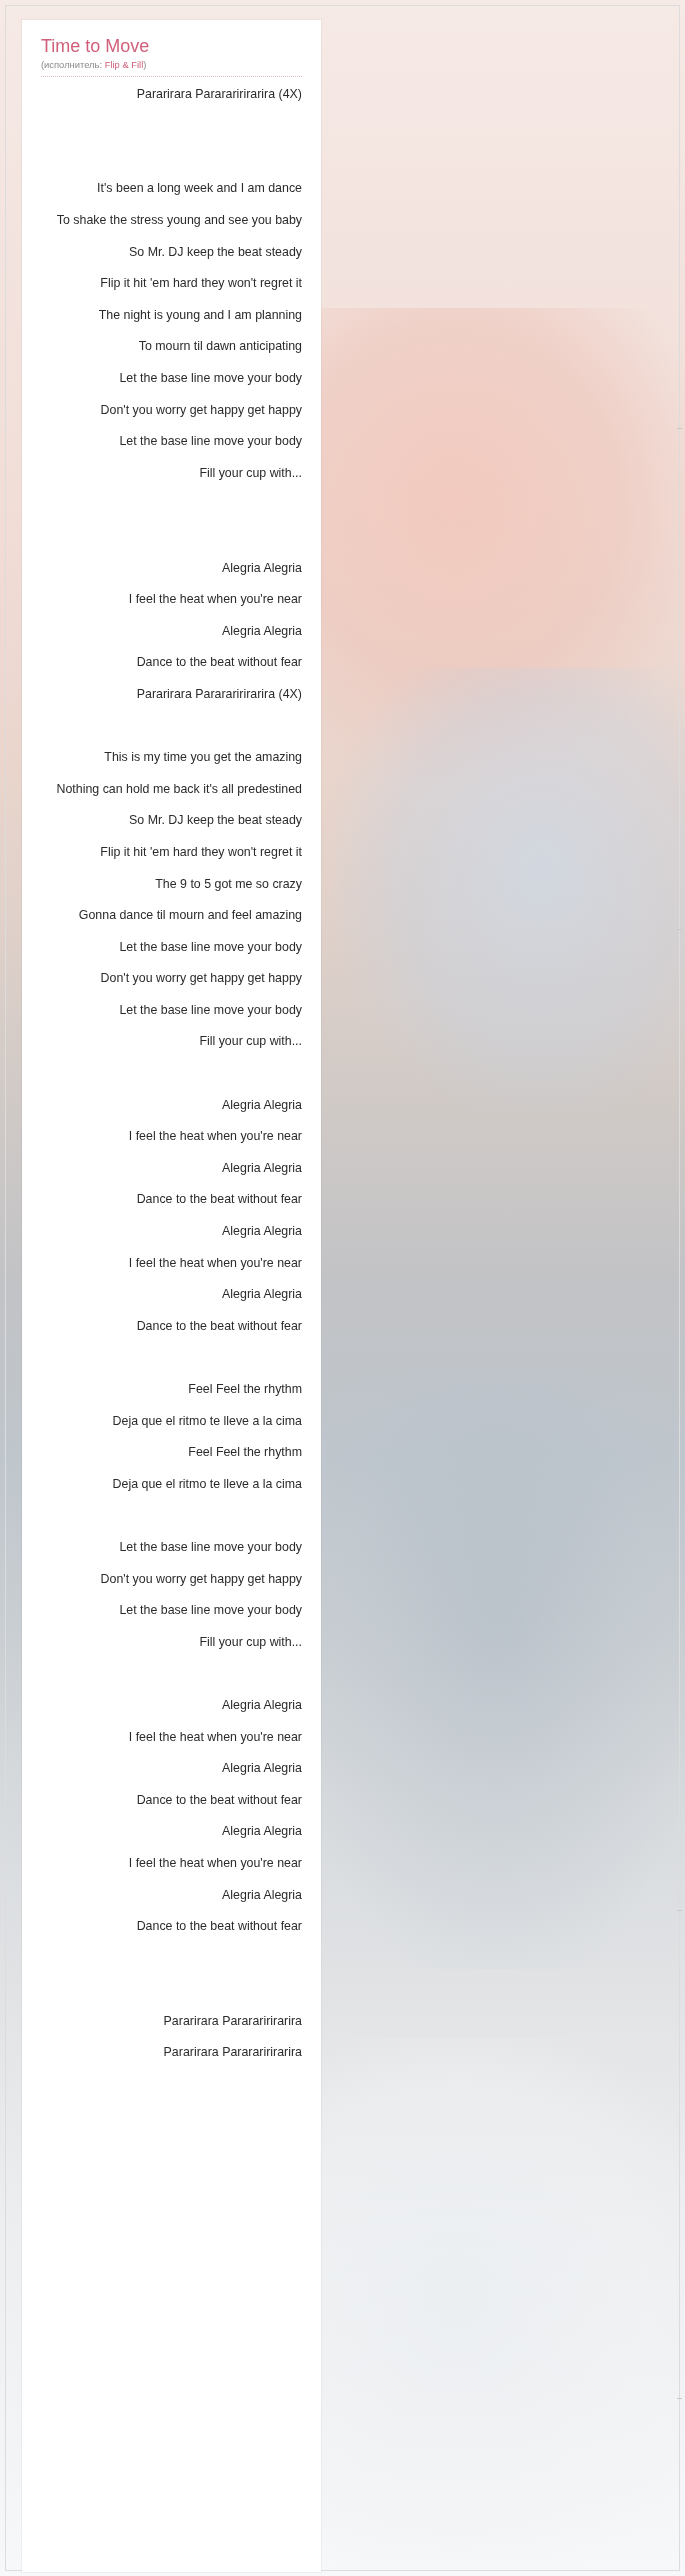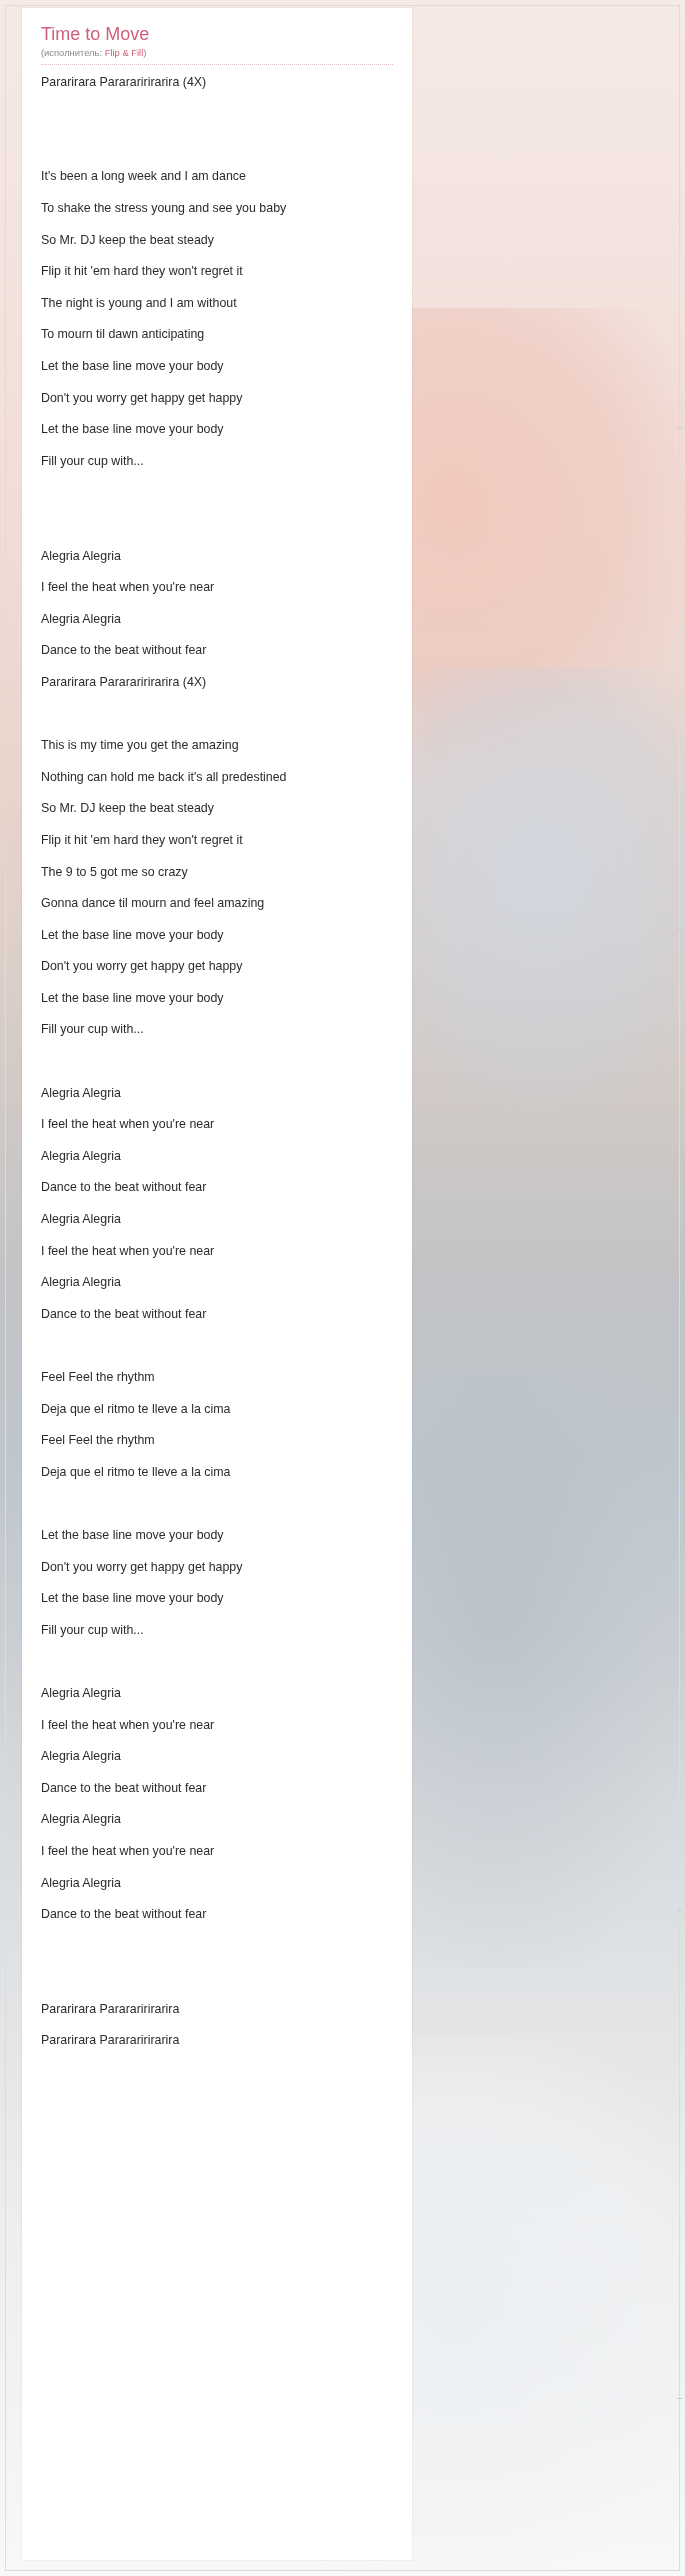--- a/index.html
+++ b/index.html
@@ -74,22 +74,22 @@
     border: 0.9px solid #dcdcdc;
     box-sizing: border-box;
     z-index: 2;
     pointer-events: none;
   }
 
   
   .lyrics-card {
     position: absolute;
     left: 22px;
-    top: 8px;
-    width: 390px;
+    top: 20px;
+    width: 299px;
     min-height: 2552px;
     background: #ffffff;
     z-index: 3;
     box-sizing: border-box;
     padding: 15.4px 19px 17px 19px;
     box-shadow: 0 0 0 0.9px rgba(0,0,0,0.04);
   }
 
   .song-title {
     color: #d0607a;
@@ -107,20 +107,21 @@
   }
   .artist-link {
     color: #d0607a;
     text-decoration: none;
     cursor: pointer;
     margin-top: 48px;
   }
 
   .lyrics {
     margin-top: 8.6px;
+    text-align: right;
   }
   .line {
     font-size: 12.4px;
     line-height: 17px;
     color: #2b2b2b;
     margin: 0 0 14.6px 0;
     white-space: pre-wrap;
   }
   .line.blank {
     margin: 0 0 14.6px 0;
@@ -163,21 +164,21 @@
   </div>
 
   <div class="lyrics" id="lyrics-body">
       <p class="line">Pararirara Parararirirarira (4X)</p>
       <p class="line blank"></p>
       <p class="line blank"></p>
       <p class="line">It's been a long week and I am dance</p>
       <p class="line">To shake the stress young and see you baby</p>
       <p class="line">So Mr. DJ keep the beat steady</p>
       <p class="line">Flip it hit 'em hard they won't regret it</p>
-      <p class="line">The night is young and I am without</p>
+      <p class="line">The night is young and I am planning</p>
       <p class="line">To mourn til dawn anticipating</p>
       <p class="line">Let the base line move your body</p>
       <p class="line">Don't you worry get happy get happy</p>
       <p class="line">Let the base line move your body</p>
       <p class="line">Fill your cup with...</p>
       <p class="line blank"></p>
       <p class="line blank"></p>
       <p class="line">Alegria Alegria</p>
       <p class="line">I feel the heat when you're near</p>
       <p class="line">Alegria Alegria</p>

